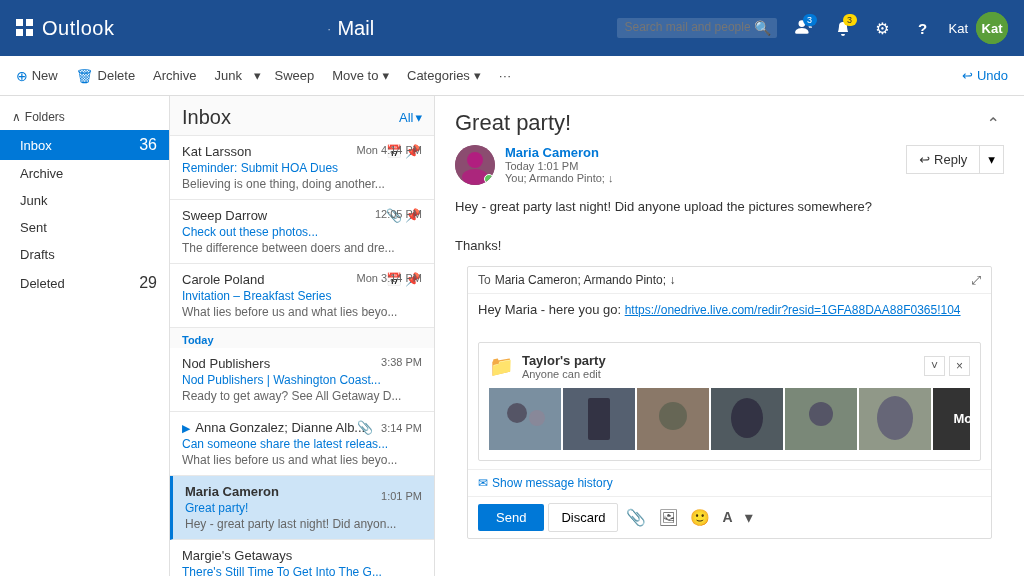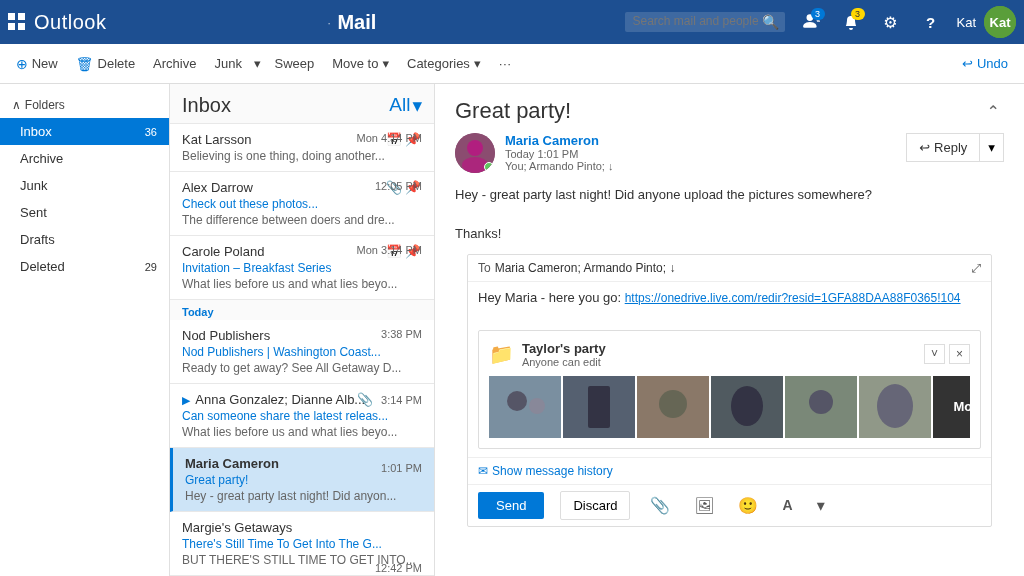--- a/index.html
+++ b/index.html
@@ -1,20 +1,20 @@
 <!DOCTYPE html>
 <html><head>
   <meta charset="utf-8">
   <style>
     * { box-sizing: border-box; margin: 0; padding: 0; }
     body { font-family: 'Segoe UI', Arial, sans-serif; font-size: 13px; background: #f0f0f0; color: #333; overflow: hidden; width: 1024px; height: 576px; }
 
     
     #topbar {
-      display: flex; align-items: center; background: #1d4f91; height: 44px; padding: 0 8px; color: white;
+      display: flex; align-items: center; background: #1d4f91; height: 56px; padding: 0 16px; color: white;
     }
     #app-title { font-size: 20px; font-weight: 300; letter-spacing: 0.5px; flex: 1; }
     #topbar-icons { display: flex; align-items: center; gap: 4px; }
     .topbar-icon-btn {
       width: 36px; height: 36px; display: flex; align-items: center; justify-content: center;
       border-radius: 2px; cursor: pointer; color: white; font-size: 16px; position: relative;
     }
     .badge {
       position: absolute; top: 4px; right: 4px; background: #0078d7; color: white;
       border-radius: 8px; font-size: 9px; padding: 1px 4px; min-width: 14px; text-align: center;
@@ -42,30 +42,30 @@
     #sidebar-folders-header {
       display: flex; align-items: center; padding: 6px 12px; font-size: 12px; color: #444; cursor: pointer;
     }
     #sidebar-folders-header .chevron { margin-right: 4px; }
     .sidebar-item {
       display: flex; align-items: center; padding: 6px 12px 6px 20px; cursor: pointer; color: #333;
       justify-content: space-between;
     }
     .sidebar-item.active { background: #0078d7; color: white; }
     .sidebar-item .item-name { flex: 1; }
-    .sidebar-item .count { font-size: 11px; }
+    .sidebar-item .count { font-size: 16px; }
 
     
     #email-list { width: 265px; background: #fafafa; border-right: 1px solid #e0e0e0; overflow-y: auto; }
     #email-list-header {
       display: flex; align-items: center; justify-content: space-between;
       padding: 10px 12px 6px; border-bottom: 1px solid #e8e8e8;
     }
     #email-list-title { font-size: 20px; font-weight: 300; }
-    #email-list-filter { color: #0078d7; cursor: pointer; font-size: 19px; display: flex; align-items: flex-start; gap: 2px; }
+    #email-list-filter { color: #0078d7; cursor: pointer; font-size: 13px; display: flex; align-items: flex-start; gap: 2px; }
     .section-label { font-size: 11px; color: #0078d7; padding: 6px 12px 2px; font-weight: bold; }
     .email-item {
       padding: 8px 12px; border-bottom: 1px solid #e8e8e8; cursor: pointer; background: white;
       position: relative;
     }
     .email-item.selected { background: #cde4f7; border-left: 3px solid #0078d7; }
     .email-sender { font-size: 13px; color: #333; margin-bottom: 2px; display: flex; align-items: center; justify-content: space-between; }
     .email-subject { font-size: 12px; color: #0078d7; margin-bottom: 2px; white-space: nowrap; overflow: hidden; text-overflow: ellipsis; }
     .email-preview { font-size: 12px; color: #666; white-space: nowrap; overflow: hidden; text-overflow: ellipsis; }
     .email-time { font-size: 11px; color: #666; }
@@ -128,21 +128,21 @@
       display: flex; align-items: center; justify-content: center;
     }
     .photo-thumb.more-thumb { background: #333; color: white; font-size: 13px; font-weight: 600; cursor: pointer; }
     .photo-thumb svg { width: 100%; height: 100%; }
 
     
     #show-history { display: flex; align-items: center; gap: 4px; font-size: 12px; color: #0078d7; padding: 6px 10px; cursor: pointer; border-top: 1px solid #eee; }
 
     
     #send-toolbar {
-      display: flex; align-items: center; padding: 6px 10px; gap: 16px; border-top: 1px solid #eee;
+      display: flex; align-items: center; padding: 6px 10px; gap: 4px; border-top: 1px solid #eee;
     }
     #send-btn { background: #0078d7; color: white; border: none; padding: 6px 18px; cursor: pointer; font-size: 13px; border-radius: 2px; }
     #discard-btn { padding: 6px 12px; background: white; border: 1px solid #ddd; cursor: pointer; font-size: 13px; border-radius: 2px; text-align: center; }
     .compose-tool-icon { font-size: 16px; color: #555; cursor: pointer; padding: 4px; border-radius: 2px; }
 
     .to-label { color: #555; margin-right: 4px; }
   </style>
 </head>
 <body>
 
@@ -150,21 +150,21 @@
   <div style="display:flex;align-items:center;margin-right:8px;cursor:pointer;">
     <svg width="18" height="18" viewBox="0 0 18 18" fill="white">
       <rect x="0" y="0" width="7" height="7"></rect>
         <rect x="10" y="0" width="7" height="7"></rect>
       <rect x="0" y="10" width="7" height="7"></rect>
         <rect x="10" y="10" width="7" height="7"></rect>
     </svg>
   </div>
   <span id="app-title" style="font-size:20px;font-weight:300;color:white;margin-right:6px;">Outlook</span>
   <span style="color:rgba(255,255,255,0.6);margin-right:6px;">·</span>
-  <span style="font-size:20px;font-weight:700;color:white;flex:1;">Mail</span>
+  <span style="font-size:20px;font-weight:400;color:white;flex:1;">Mail</span>
 
   <div style="display:flex;align-items:flex-start;background:rgba(255,255,255,0.15);border-radius:2px;padding:2px 8px;width:160px;margin-right:8px;">
     <input style="background: transparent; border: none; outline: none; color: white; font-size: 12px; width: 130px;" placeholder="Search mail and people">
     <span style="color:white;font-size:14px;cursor:pointer;">🔍</span>
   </div>
 
   <div id="topbar-icons">
     <div class="topbar-icon-btn">
       <svg width="18" height="18" fill="white" viewBox="0 0 16 16">
           <path d="M7 7a3 3 0 1 0 0-6 3 3 0 0 0 0 6zm-5 6s-1 0-1-1 1-4 6-4 6 3 6 4-1 1-1 1H2z"></path>
@@ -270,26 +270,27 @@
 
     <div class="email-item">
       <div class="email-sender">
         <span>Kat Larsson</span>
         <div class="email-icons">
           <span>📅</span>
           <span class="pin-icon">📌</span>
         </div>
       </div>
       <div class="email-time" style="position:absolute;top:8px;right:12px;font-size:11px;color:#666;">Mon 4:14 PM</div>
+      <div class="email-subject">Reminder: Submit HOA Dues</div>
       <div class="email-preview">Believing is one thing, doing another...</div>
     </div>
 
     <div class="email-item">
       <div class="email-sender">
-        <span>Alex Darrow</span>
+        <span>Sweep Darrow</span>
         <div class="email-icons">
           <span>📎</span>
           <span class="pin-icon">📌</span>
         </div>
       </div>
       <div class="email-time" style="position:absolute;top:8px;right:12px;font-size:11px;color:#666;">12:05 PM</div>
       <div class="email-subject">Check out these photos...</div>
       <div class="email-preview">The difference between doers and dre...</div>
     </div>
 

